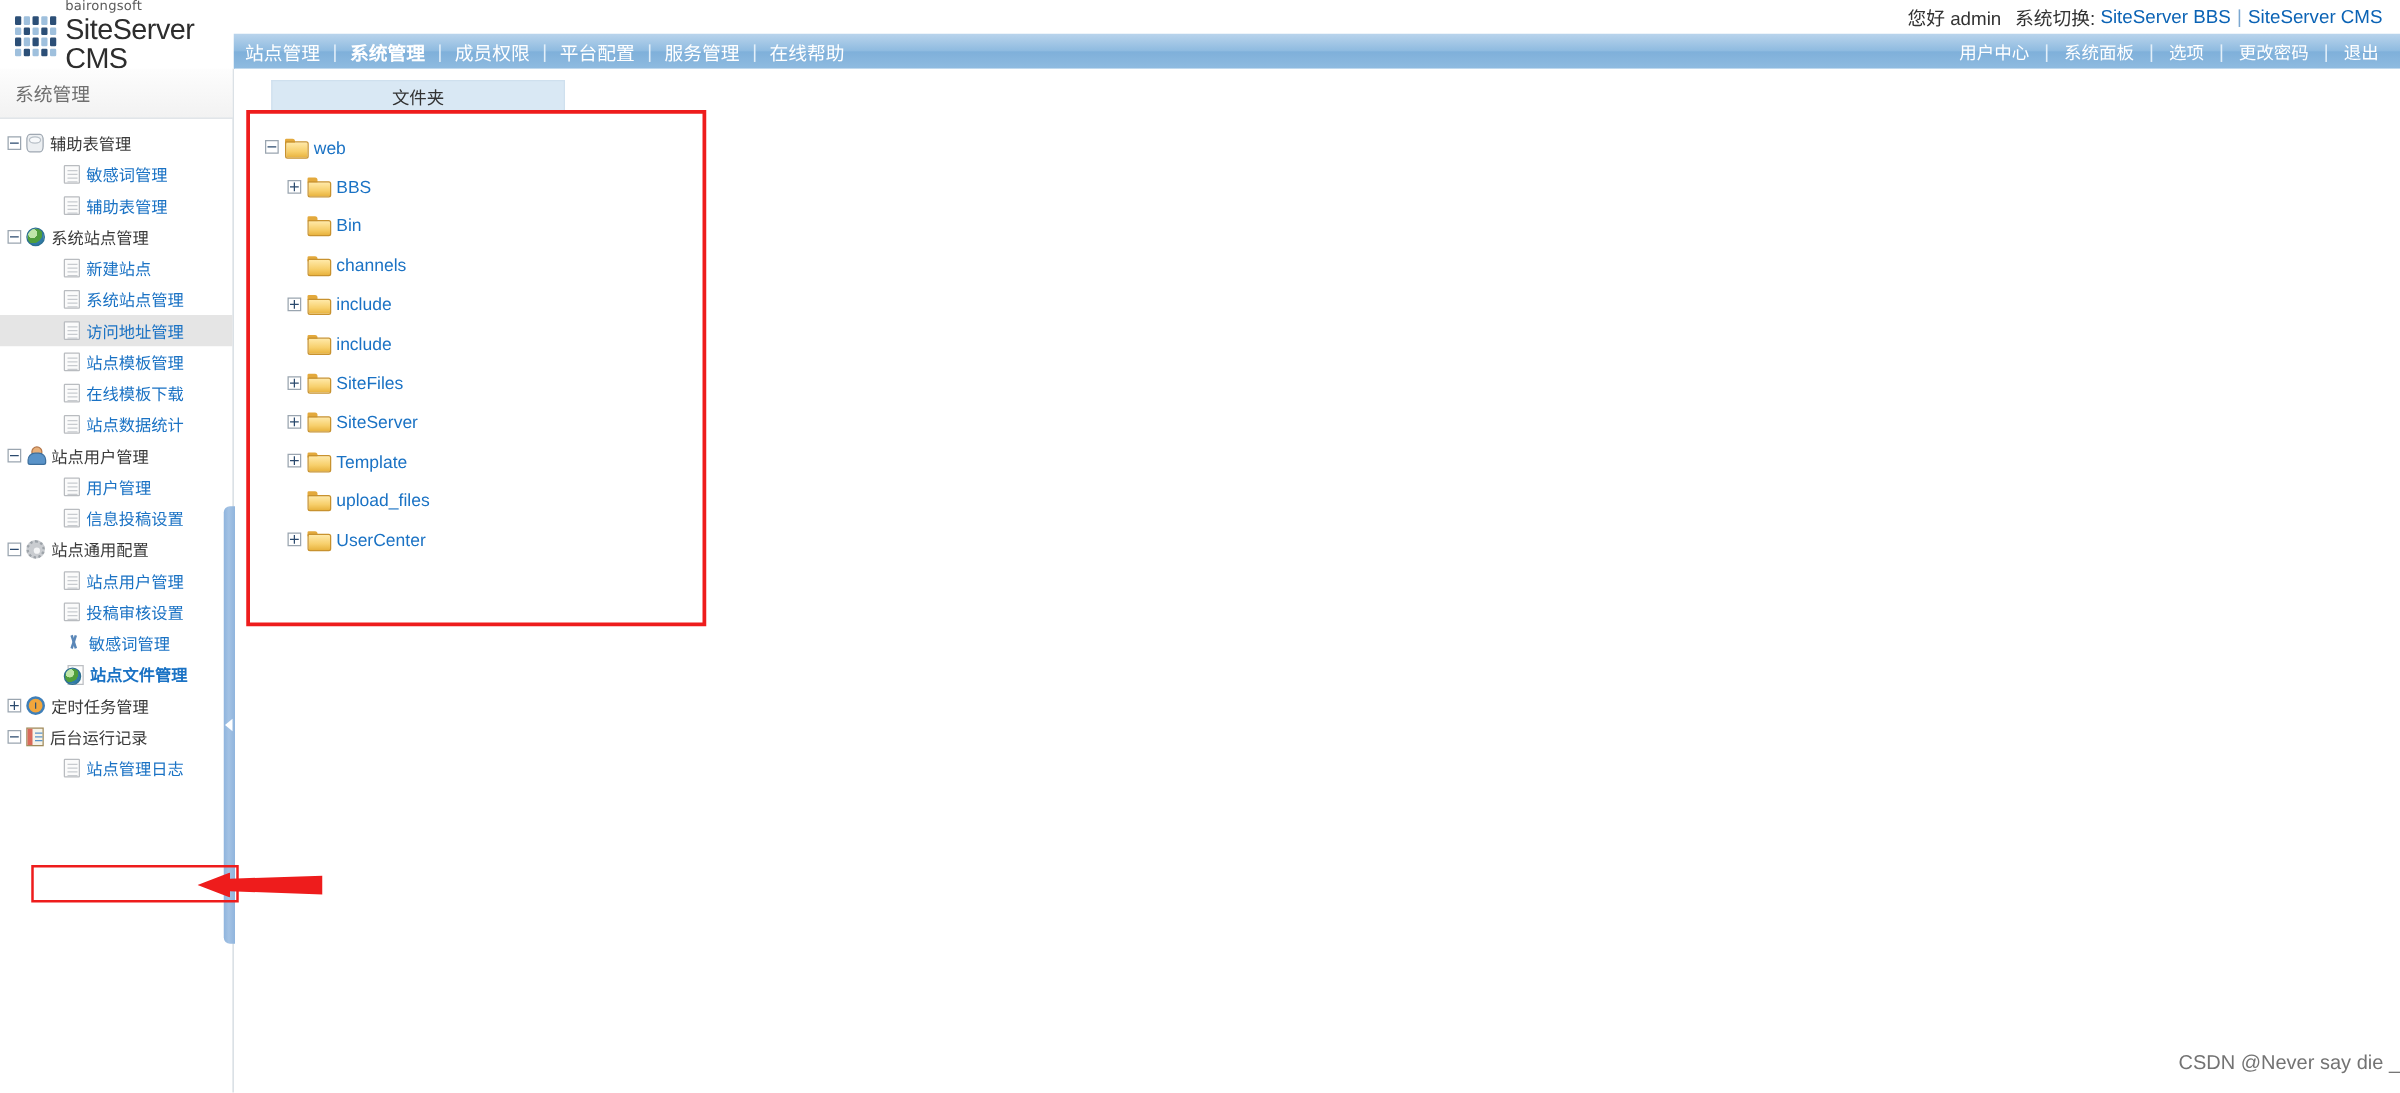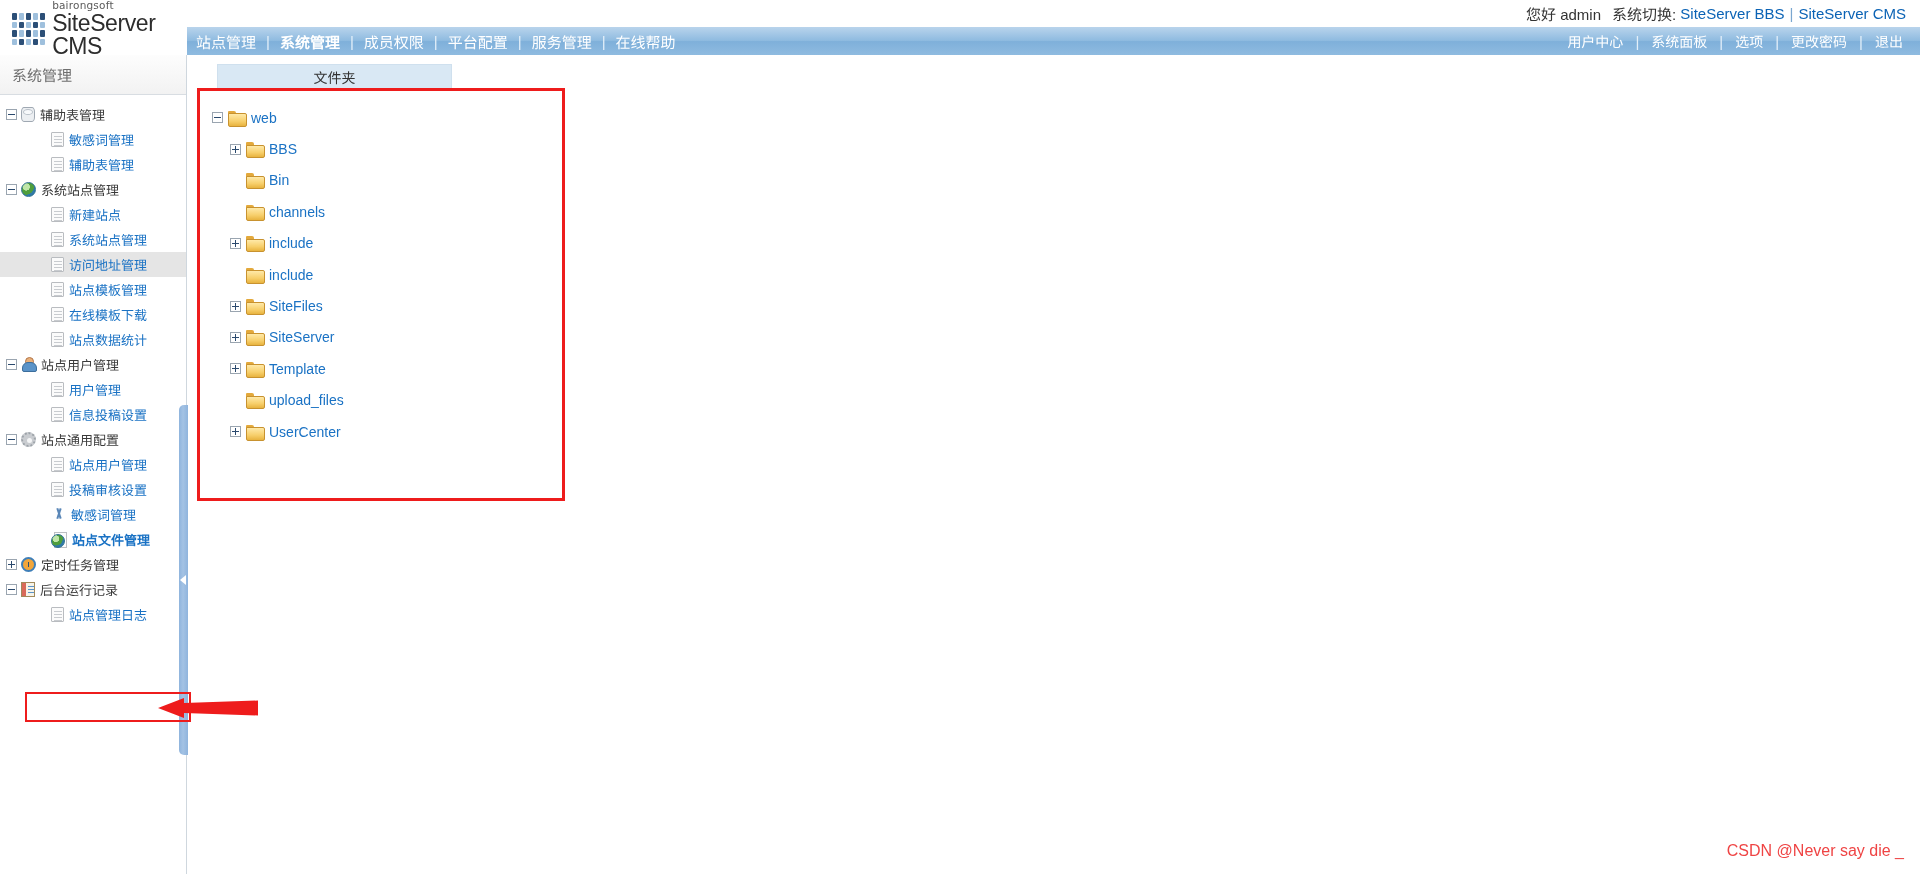--- a/index.html
+++ b/index.html
@@ -291,22 +291,22 @@
     pointer-events: none;
   }
   .anno-arrow {
     position: absolute; left: 158px; top: 698px;
     width: 100px; height: 20px;
     pointer-events: none;
   }
 
   
   .watermark {
-    position: absolute; right: 16px; bottom: 14px;
-    font-size: 16px; color: #ef4444;
+    position: absolute; right: 0; bottom: 14px;
+    font-size: 16px; color: #737373;
     font-family: "Liberation Sans", sans-serif;
     white-space: nowrap;
   }
 </style>
 </head>
 <body>
 
 <div class="topstrip">
   <span>您好 admin</span>
   <span class="sw-label">系统切换:</span>

